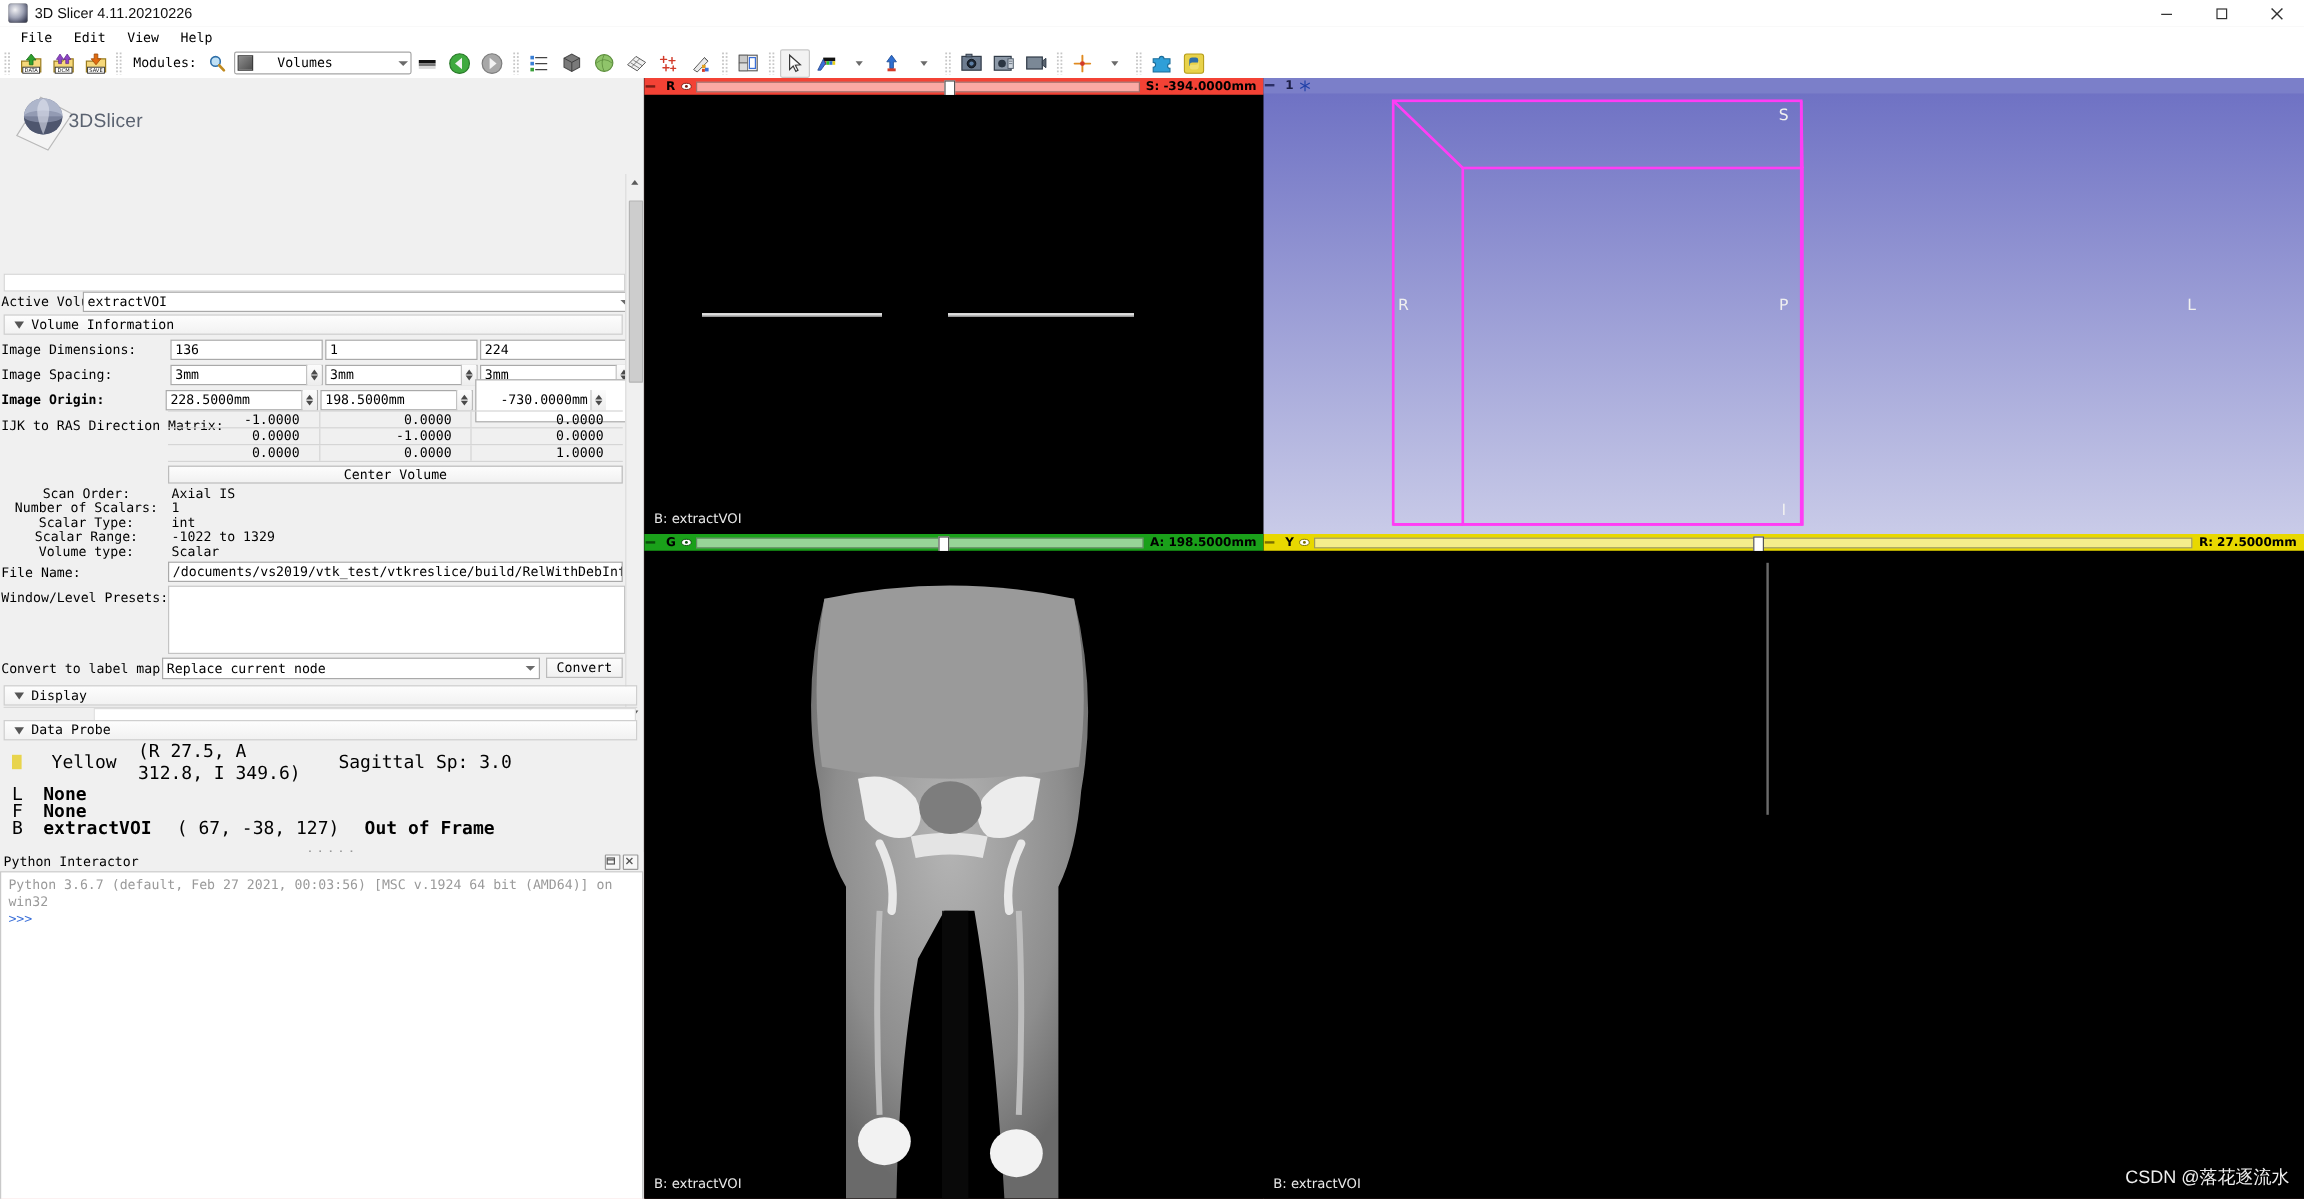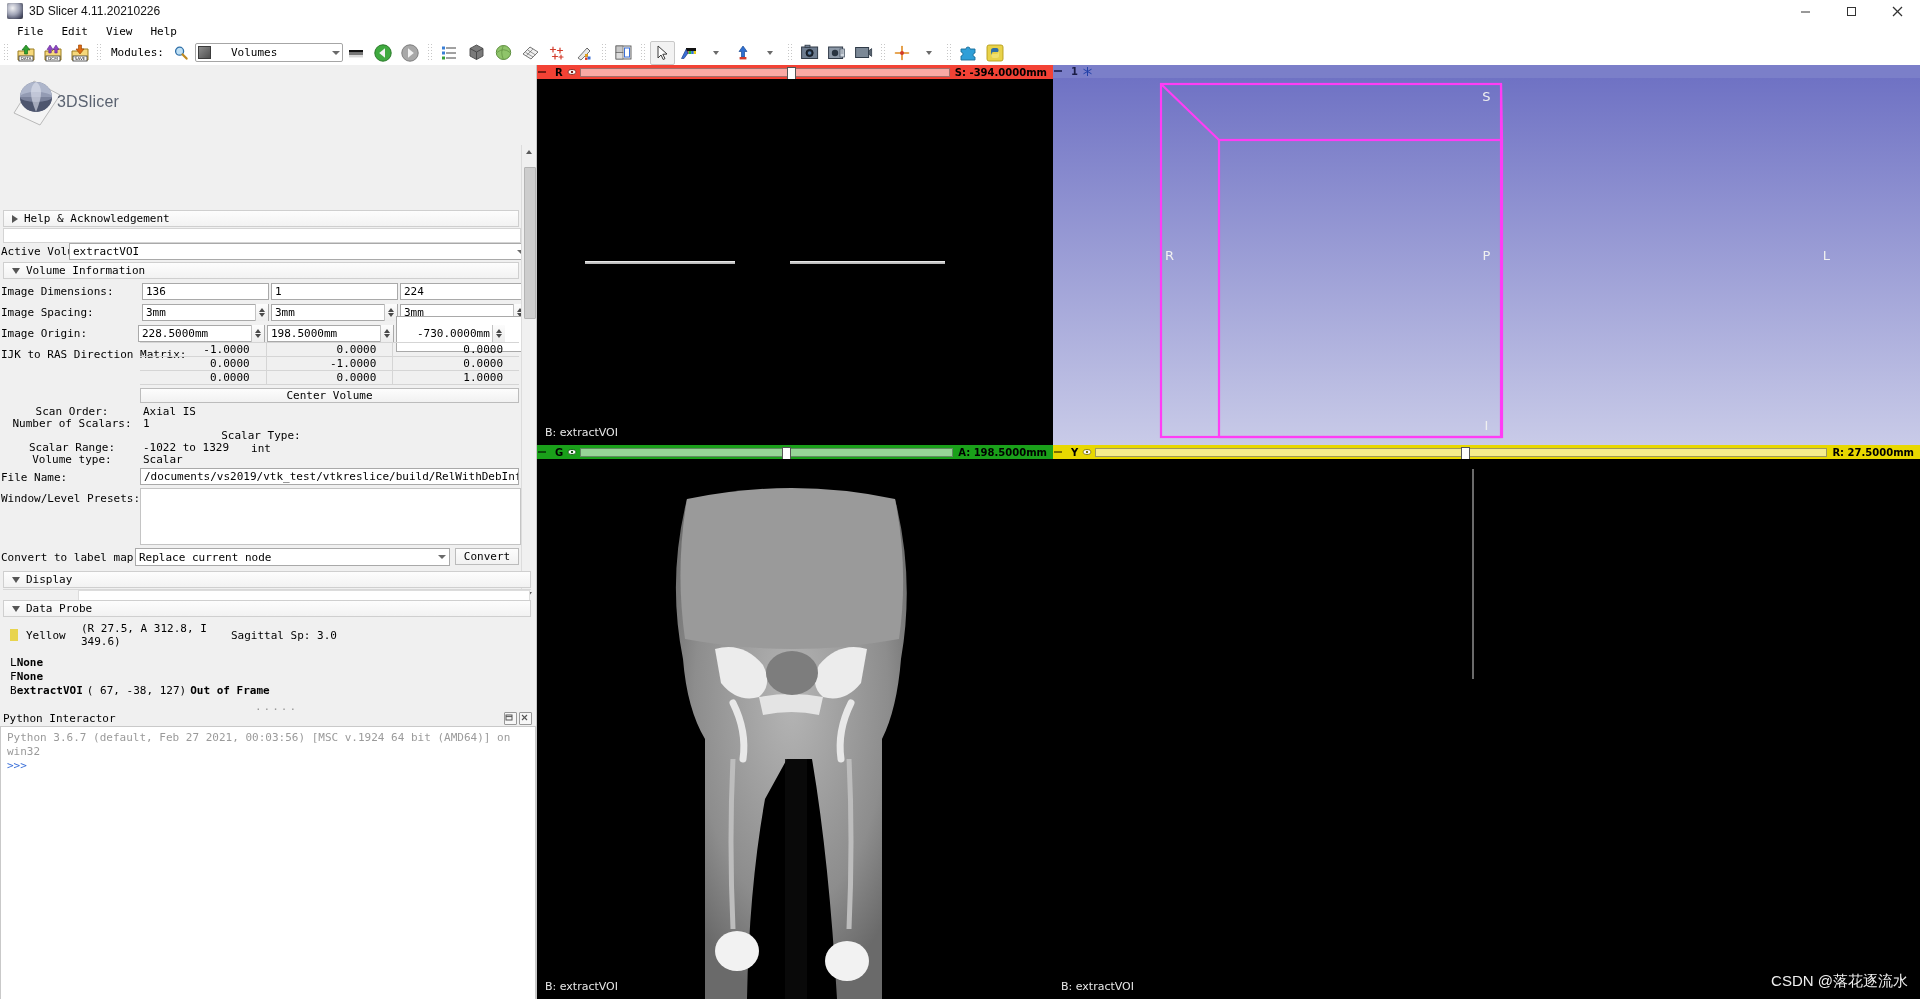--- a/index.html
+++ b/index.html
@@ -87,21 +87,21 @@
   .btn{border:1px solid #bcbcbc;background:linear-gradient(#fdfdfd,#f1f1f1);height:15px;
        display:flex;align-items:center;justify-content:center;font-size:11px;box-sizing:border-box;}
   .infoline{display:flex;height:12px;font-size:11px;align-items:center;}
   .infoline .k{width:142px;text-align:center;}
   .combo{border:1px solid #a9a9a9;background:#fff;height:18px;display:flex;align-items:center;
          padding:0 3px;box-sizing:border-box;font-size:11px;}
   .combo .cv{flex:1;}
 
   
   .probe{position:absolute;left:0;top:558px;width:536px;}
-  .probe-row{display:flex;align-items:center;height:14px;font-size:11px;}
+  .probe-row{display:flex;align-items:center;height:14px;font-size:15px;gap:17px;}
   .swatch{width:8px;height:12px;margin:0 8px 0 10px;}
   .bold{font-weight:bold;}
 
   
   .pyhdr{position:absolute;left:0;top:645px;width:536px;height:16px;background:#f0f0f0;
          display:flex;align-items:center;}
   .pyhdr .t{font-size:11px;padding-left:3px;}
   .pybox{position:absolute;left:0;top:661px;width:536px;height:338px;background:#fff;
          border:1px solid #c9c9c9;box-sizing:border-box;padding:4px 6px;}
   .pyline{font-size:11px;color:#9a9a9a;line-height:14px;font-family:"DejaVu Sans Mono",monospace;}
@@ -403,24 +403,20 @@
         <path d="M10 24 a16 15 0 0 1 32 0 Z" fill="#aeb6cb"></path>
         <path d="M10 24 a16 15 0 0 0 32 0 Z" fill="#4e566e"></path>
         <ellipse cx="26" cy="24" rx="16" ry="5" fill="#8a92ab" opacity=".75"></ellipse>
         <path d="M26 9 q10 6 0 30 q-10 -24 0 -30 Z" fill="#dfe3ee" opacity=".6"></path>
       </svg>
       <div class="logo-text">3DSlicer</div>
     </div>
 
     <div class="scrollbox">
 
-      <div class="collapsible" style="position:absolute;left:3px;top:65px;width:516px;">
-        <span class="tri tri-right"></span>
-        <span class="ctitle">Help &amp; Acknowledgement</span>
-      </div>
       <div style="position:absolute;left:3px;top:83px;width:516px;height:13px;border:1px solid #d4d4d4;background:#fff;"></div>
 
       <div class="row" style="position:absolute;left:0px;top:96px;width:533px;">
         <span class="lbl" style="width:68px;padding-left:1px;">Active Volume</span>
         <span class="fld" style="flex:1;margin-right:4px;justify-content:space-between;">
           <span>extractVOI</span>
           <span class="caret"></span>
         </span>
       </div>
 
@@ -461,21 +457,21 @@
         <span class="fld" style="width:127px;margin-left:2px;padding:0;">
           <span style="flex:1;padding-left:3px;">3mm</span>
           <span class="spin">
               <span class="up"></span>
               <span class="dn"></span>
             </span>
           </span>
       </div>
 
       <div class="row" style="position:absolute;left:0;top:178px;width:533px;">
-        <span class="lbl" style="width:137px;padding-left:1px;">Image Origin:</span>
+        <span class="lbl" style="width:137px;padding-left:1px;font-weight:bold;">Image Origin:</span>
         <span class="fld" style="width:127px;padding:0;">
           <span style="flex:1;padding-left:3px;">228.5000mm</span>
           <span class="spin">
               <span class="up"></span>
               <span class="dn"></span>
             </span>
           </span>
         <span class="fld" style="width:127px;margin-left:2px;padding:0;">
           <span style="flex:1;padding-left:3px;">198.5000mm</span>
           <span class="spin">
@@ -516,21 +512,21 @@
       </div>
 
       <div class="infoline" style="position:absolute;left:1px;top:260px;width:520px;">
         <span class="k">Scan Order:</span>
         <span>Axial IS</span>
       </div>
       <div class="infoline" style="position:absolute;left:1px;top:272px;width:520px;">
         <span class="k">Number of Scalars:</span>
         <span>1</span>
       </div>
-      <div class="infoline" style="position:absolute;left:1px;top:284px;width:520px;flex-direction:column;">
+      <div class="infoline" style="position:absolute;left:1px;top:284px;width:520px;">
         <span class="k">Scalar Type:</span>
         <span>int</span>
       </div>
       <div class="infoline" style="position:absolute;left:1px;top:296px;width:520px;">
         <span class="k">Scalar Range:</span>
         <span>-1022 to 1329</span>
       </div>
       <div class="infoline" style="position:absolute;left:1px;top:308px;width:520px;">
         <span class="k">Volume type:</span>
         <span>Scalar</span>

